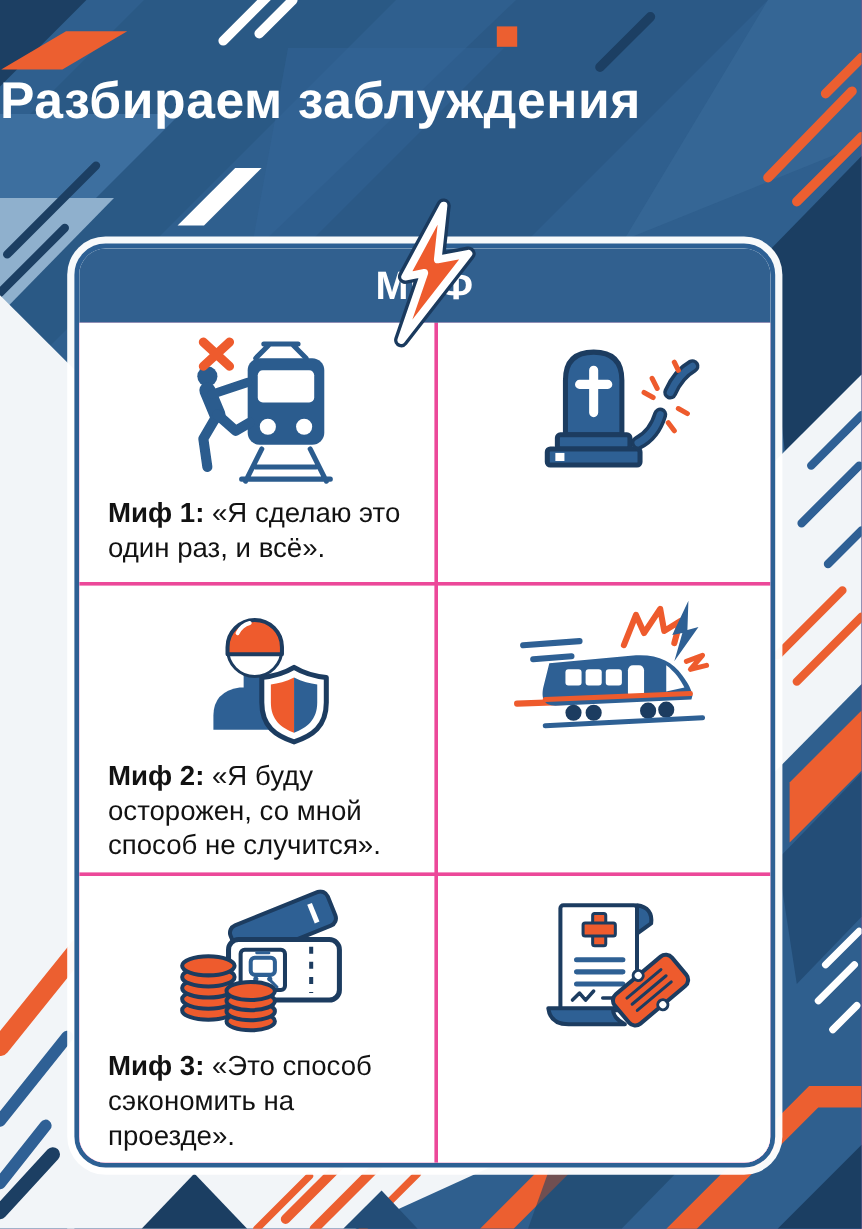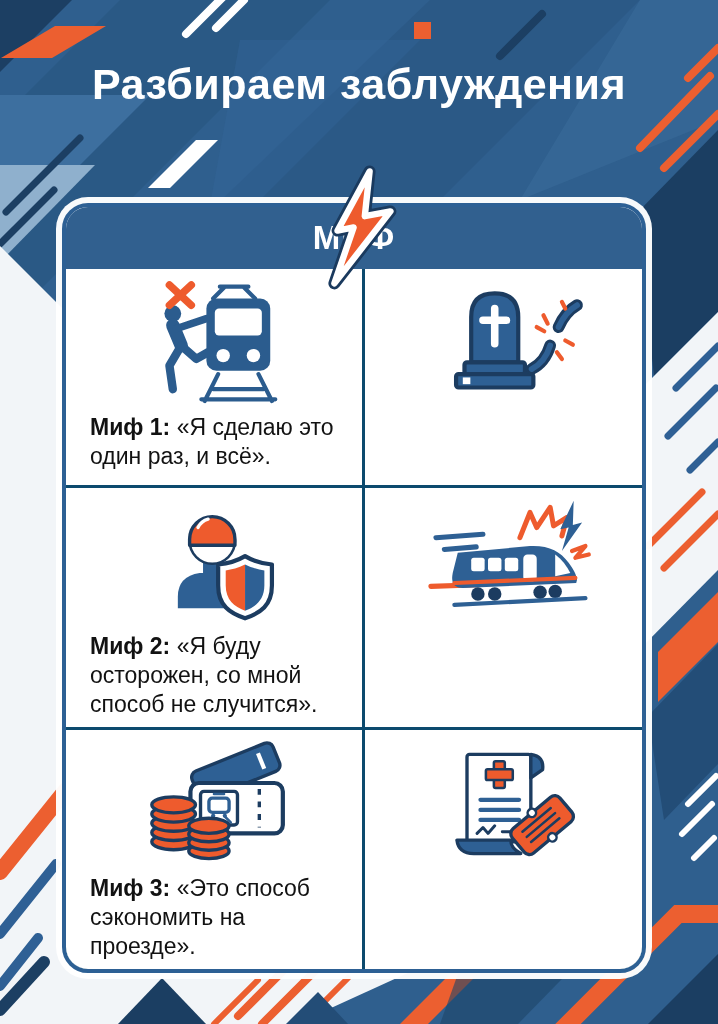--- a/index.html
+++ b/index.html
@@ -4,38 +4,38 @@
 <style>
   html,body{margin:0;padding:0;}
   body{
     width:718px;height:1024px;position:relative;overflow:hidden;
     font-family:"Liberation Sans",sans-serif;
     background:#2f5f8e;
   }
   .backdrop{position:absolute;left:0;top:0;z-index:0;}
   .page-title{
     position:absolute;left:0;top:60px;width:718px;z-index:2;
-    margin:0;text-align:center;
+    margin:0;
     font-size:43px;font-weight:700;color:#ffffff;letter-spacing:.5px;
   }
   .card{
     position:absolute;left:62px;top:186px;width:584px;height:770px;z-index:1;
     background:#ffffff;border:4px solid #2d6094;border-radius:26px;
     box-shadow:0 0 0 6px rgba(255,255,255,.97);
     box-sizing:border-box;overflow:hidden;margin-top:17px;
   }
   .card-header{
     height:62px;background:#31608f;display:flex;align-items:center;
   }
   .card-header .half{flex:1;text-align:center;color:#ffffff;
     font-size:33px;font-weight:700;letter-spacing:1px;}
   .grid{
     display:grid;height:calc(100% - 62px);
     grid-template-columns:1fr 1fr;grid-template-rows:1fr 1fr 1fr;
-    gap:3px;background:#0c4a6e;
+    gap:3px;background:#ec4899;
   }
   .cell{
     background:#ffffff;display:flex;flex-direction:column;
     padding:8px 14px 8px 24px;box-sizing:border-box;
   }
   .icon-wrap{height:132px;display:flex;align-items:center;justify-content:center;align-self:stretch;}
   .cell-text{
     margin:4px 0 0 0;width:258px;
     font-size:23px;line-height:1.26;color:#121212;
   }

